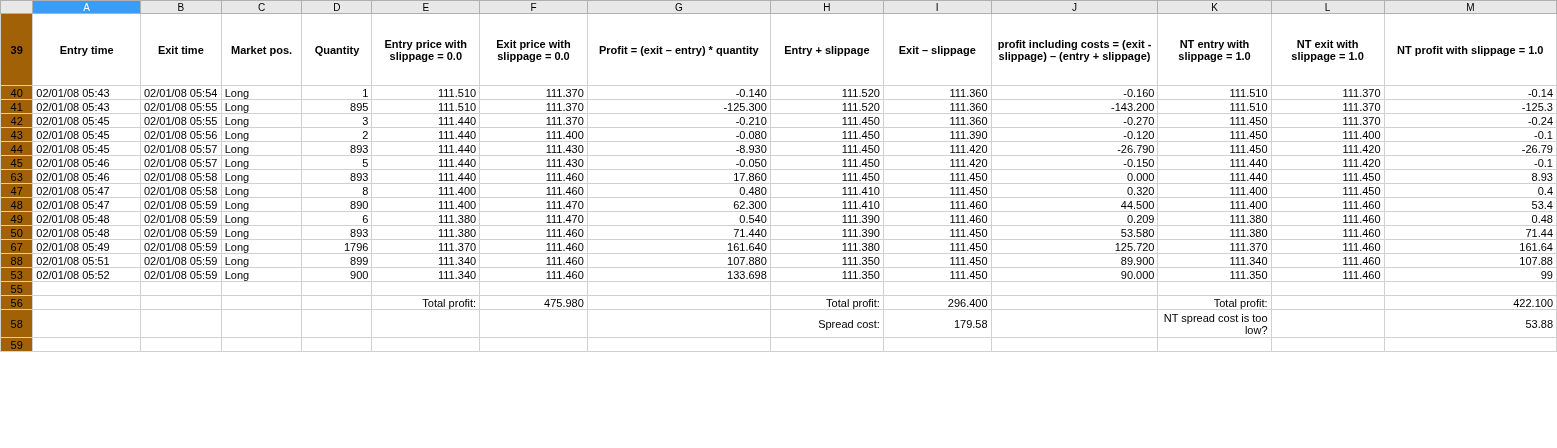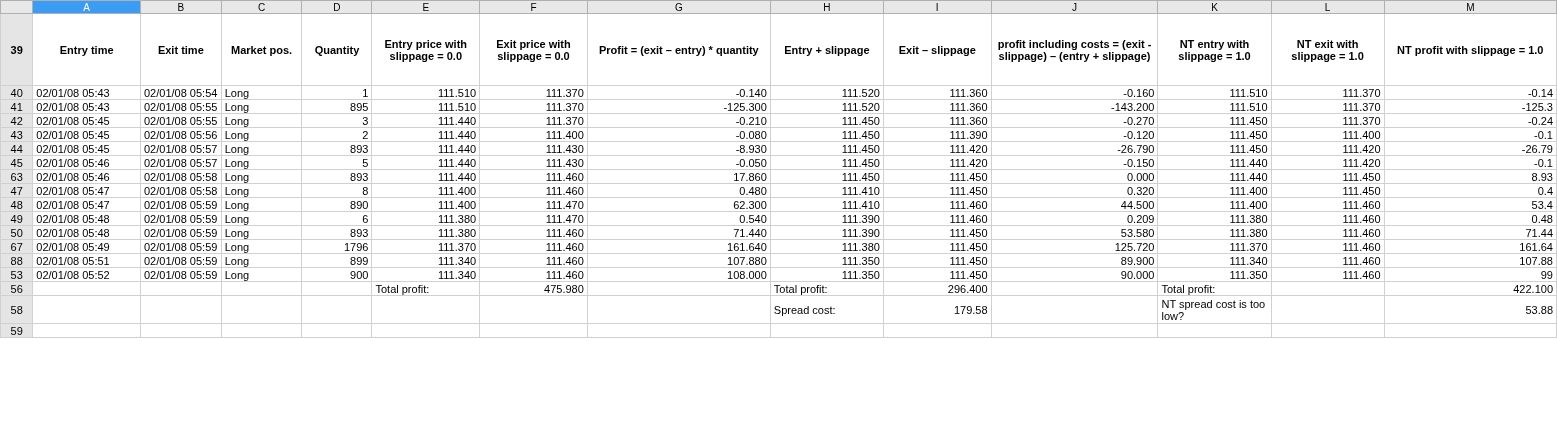--- a/index.html
+++ b/index.html
@@ -22,40 +22,40 @@
     background:#e8e8e8;
     text-align:center;
     font-size:10px;
     height:13px;
     border:1px solid #b0b0b0;
     color:#000;
     vertical-align:middle;
   }
   tr.colhead td.sel{background:#3b9cf5;color:#fff;}
   td.rowhead{
-    background:#e5e5e5;
+    background:#a16207;
     text-align:center;
     font-size:10px;
     border:1px solid #b0b0b0;
     vertical-align:middle;
     color:#000;
   }
   
   tr.headerband td{
     text-align:center;
     font-weight:bold;
     vertical-align:middle;
     white-space:normal;
     line-height:12px;
     height:72px;
     font-size:11px;
   }
   td.num{text-align:right;}
   td.left{text-align:left;}
-  td.bold{font-weight:bold;}
+  td.bold{font-weight:bold;text-align:right;}
   .twoline{white-space:normal;line-height:12px;}
   tr.data td{height:14px;}
   tr.tall td{height:28px;vertical-align:middle;white-space:normal;line-height:12px;}
   .u{ }
 </style>
 </head>
 <body>
 
 <div id="sheet">
   <table class="grid">
@@ -320,29 +320,45 @@
       <td class="num">107.88</td>
     </tr>
     <tr class="data">
       <td class="rowhead">53</td>
       <td class="left">02/01/08 05:52</td>
       <td class="left">02/01/08 05:59</td>
       <td class="left">Long</td>
       <td class="num">900</td>
       <td class="num">111.340</td>
       <td class="num">111.460</td>
-      <td class="num">108.000</td>
+      <td class="num">133.698</td>
       <td class="num">111.350</td>
       <td class="num">111.450</td>
       <td class="num">90.000</td>
       <td class="num">111.350</td>
       <td class="num">111.460</td>
       <td class="num">99</td>
     </tr>
 
+    <tr class="data">
+      <td class="rowhead">55</td>
+      <td></td>
+      <td></td>
+      <td></td>
+      <td></td>
+      <td></td>
+      <td></td>
+      <td></td>
+      <td></td>
+      <td></td>
+      <td></td>
+      <td></td>
+      <td></td>
+      <td></td>
+    </tr>
 
     <tr class="data">
       <td class="rowhead">56</td>
       <td></td>
       <td></td>
       <td></td>
       <td></td>
       <td class="left bold">Total profit:</td>
       <td class="num bold u">475.980</td>
       <td></td>

